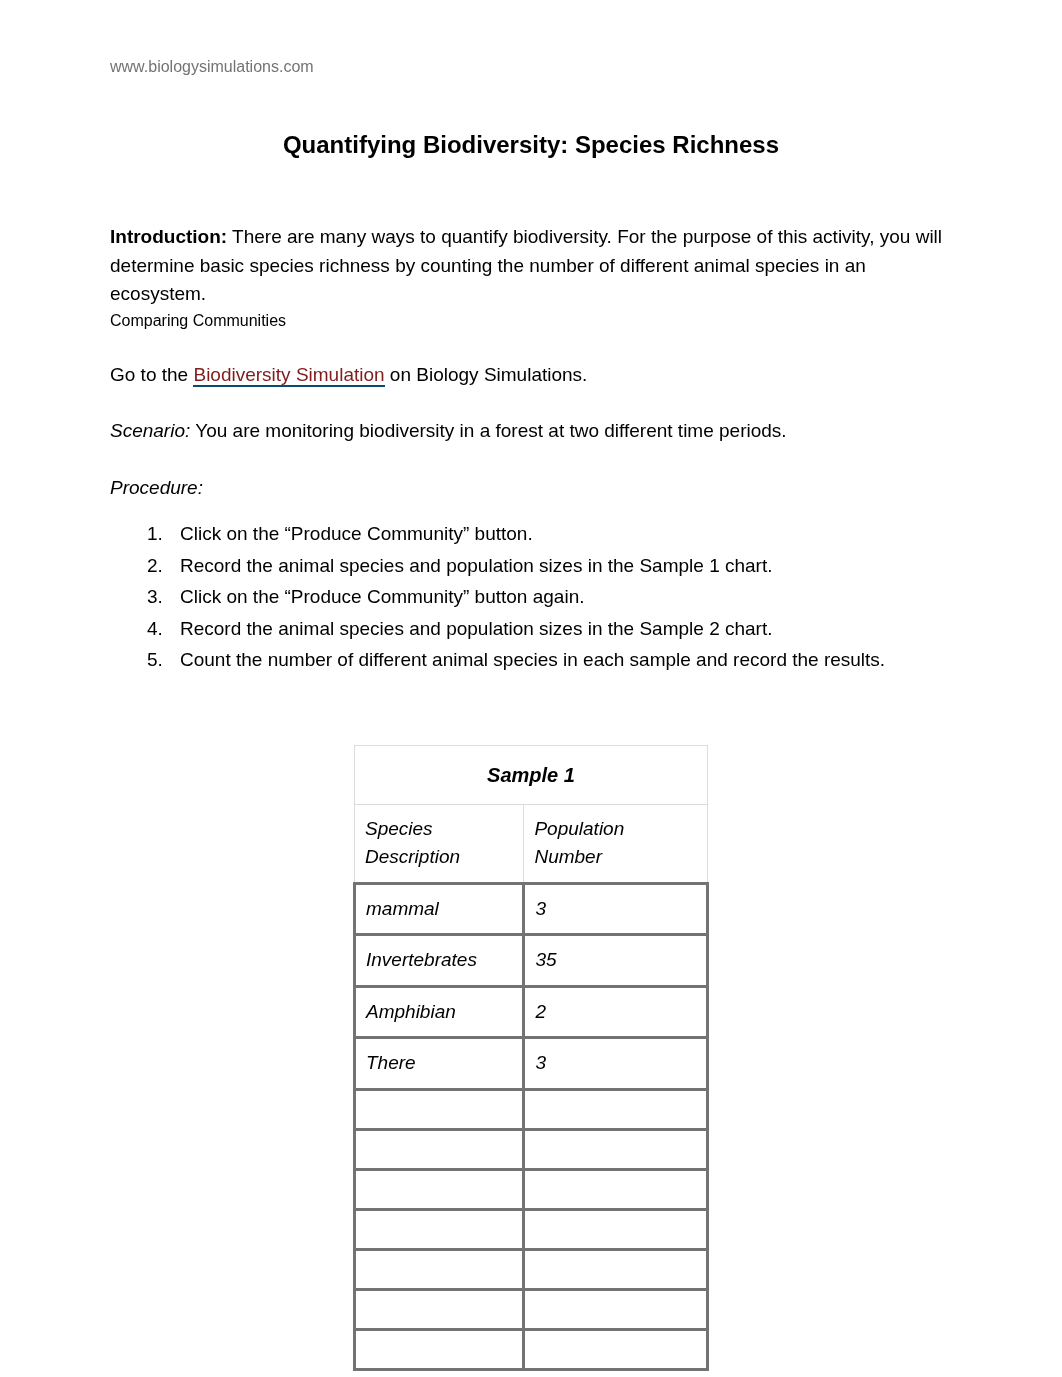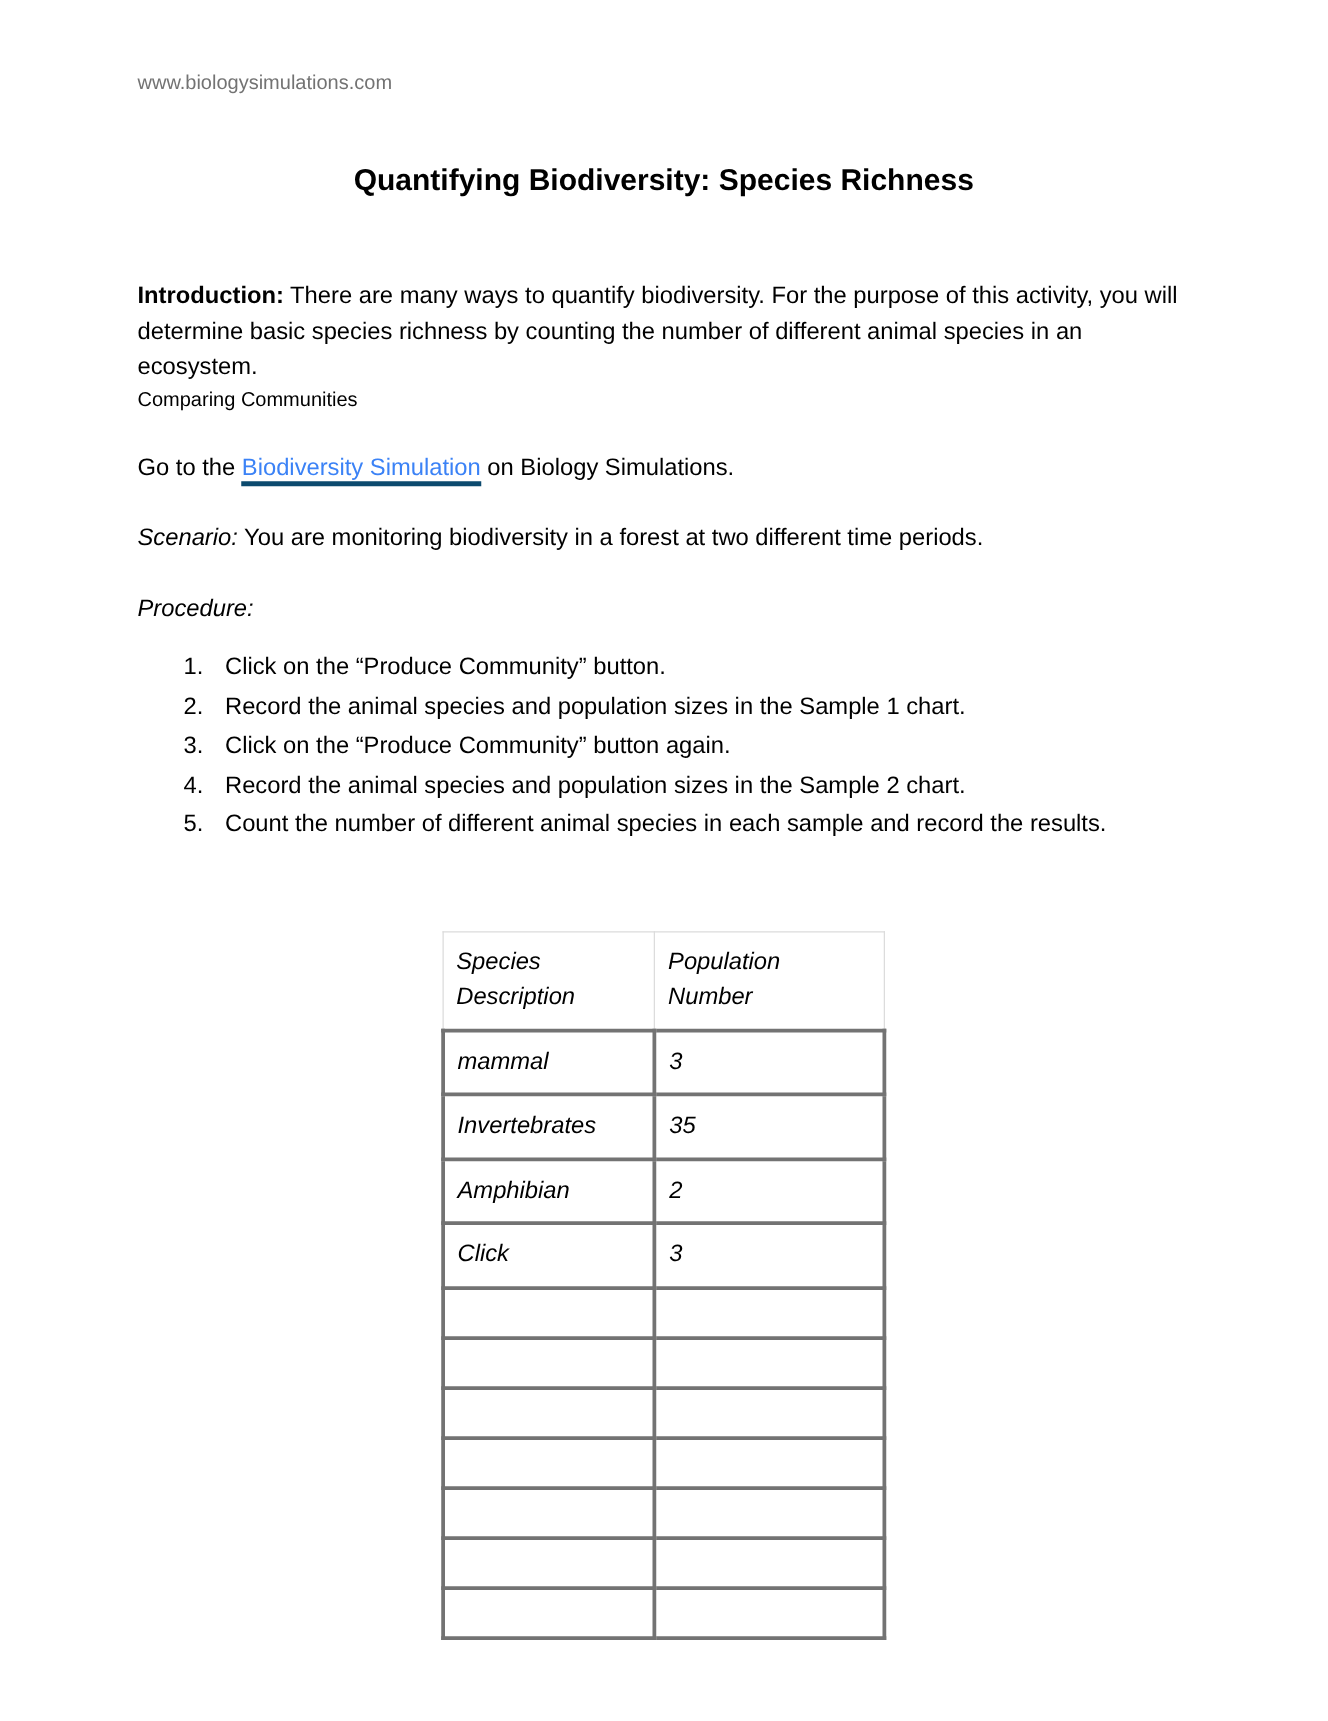--- a/index.html
+++ b/index.html
@@ -36,23 +36,23 @@
     .intro {
     }
     .section-heading {
       font-size: 16px;
       margin-bottom: 28px;
     }
     .goto {
       margin-bottom: 28px;
     }
     .sim-link {
-      color: #3b82f6;
+      color: #7f1d1d;
       text-decoration: none;
-      border-bottom: 4px solid #0c4a6e;
+      border-bottom: 2px solid #0c4a6e;
     }
     .scenario {
       margin-bottom: 28px;
     }
     .procedure-label {
       font-style: italic;
       margin-bottom: 18px;
     }
     .procedure-list {
       list-style-position: outside;
@@ -135,38 +135,41 @@
   <li>Click on the “Produce Community” button.</li>
   <li>Record the animal species and population sizes in the Sample 1 chart.</li>
   <li>Click on the “Produce Community” button again.</li>
   <li>Record the animal species and population sizes in the Sample 2 chart.</li>
   <li>Count the number of different animal species in each sample and record the results.</li>
 </ol>
 
 <div class="table-wrapper">
   <table class="sample-table">
     <tbody>
+        <tr>
+      <th class="main-header" colspan="2">Sample 1</th>
+    </tr>
     <tr>
       <th class="sub-header col1">Species Description</th>
       <th class="sub-header col2">Population Number</th>
     </tr>
     <tr>
       <td>mammal</td>
       <td>3</td>
     </tr>
     <tr>
       <td>Invertebrates</td>
       <td>35</td>
     </tr>
     <tr>
       <td>Amphibian</td>
       <td>2</td>
     </tr>
     <tr>
-      <td>Click</td>
+      <td>There</td>
       <td>3</td>
     </tr>
     </tbody>
       <tbody class="blur-rows">
       <tr>
           <td></td>
           <td></td>
         </tr>
       <tr>
           <td></td>

